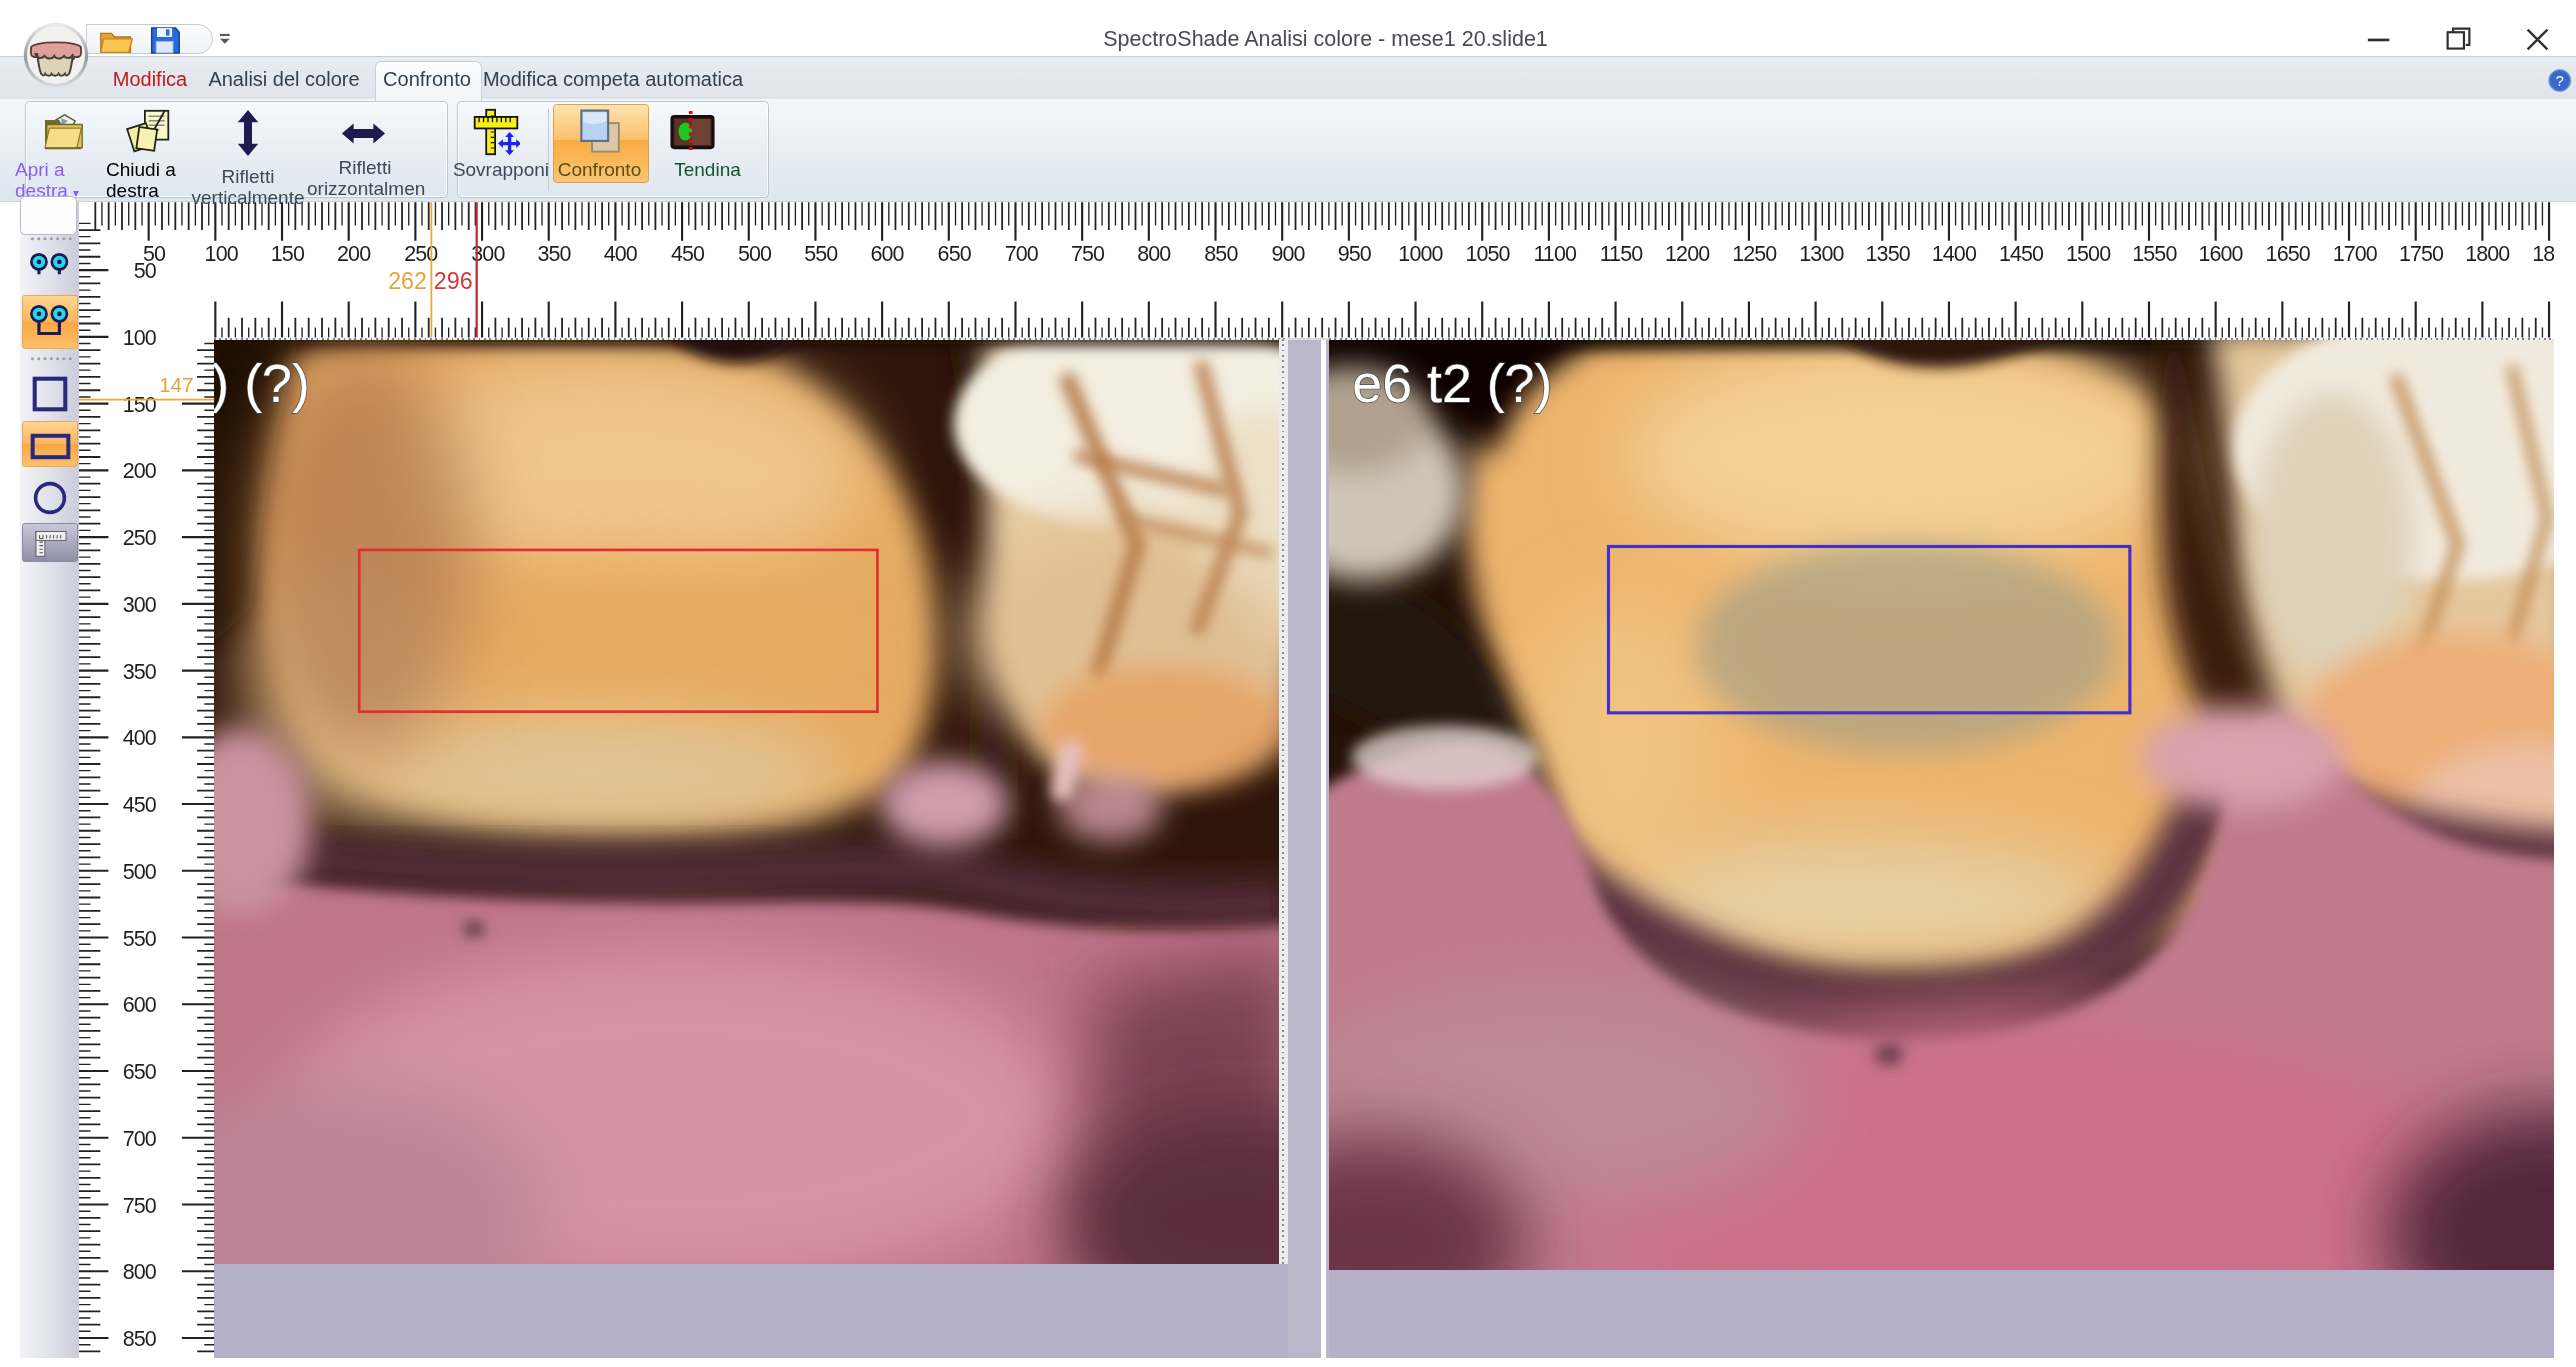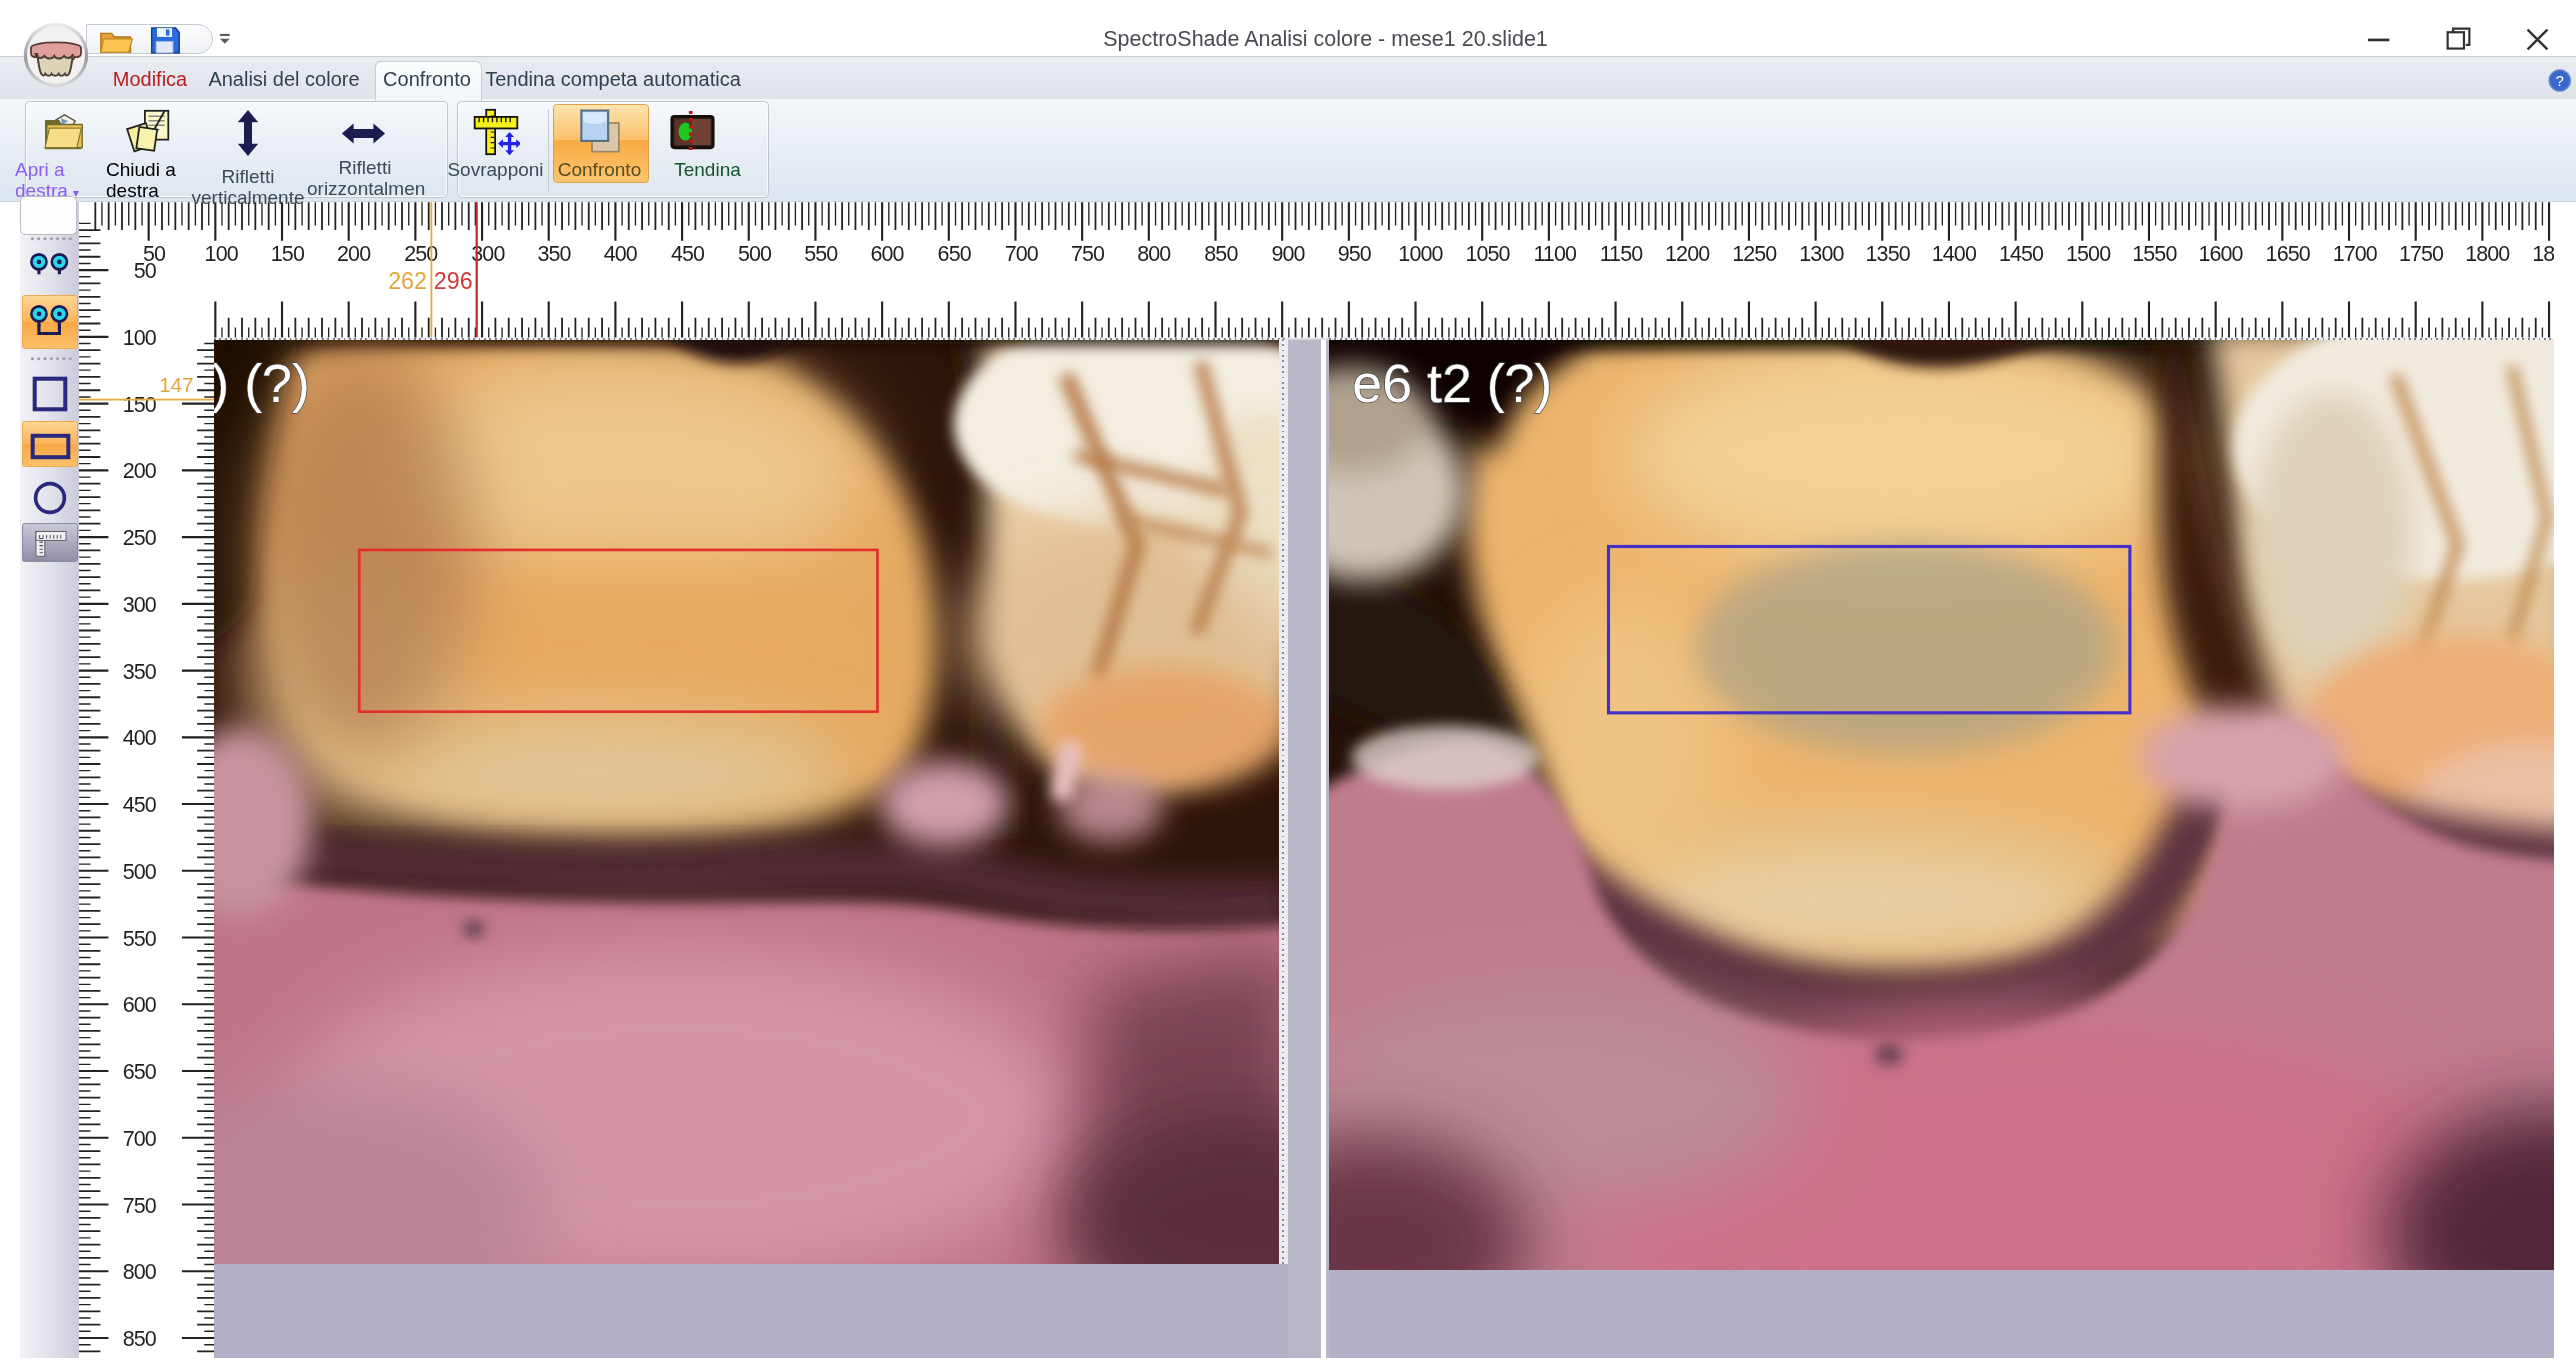--- a/index.html
+++ b/index.html
@@ -205,21 +205,21 @@
     </g>
 <path d="M88 446.0H239" stroke="#e9a93d" stroke-width="2"></path>
 <text x="216" y="438" text-anchor="end" font-family="Liberation Sans, sans-serif" font-size="23" fill="#e2a63c">147</text>
   </svg>
 <div class="abs" style="left:0;top:56px;width:2576px;height:43px;background:linear-gradient(#e9ecf1,#dfe3ea);border-top:0.9px solid #c8ccd3"></div>
 <div class="abs" style="left:0;top:99px;width:2576px;height:103px;background:linear-gradient(#f3f7fa,#e6edf3 55%,#dde7f0);border-bottom:0.9px solid #cdd3da"></div>
 <div class="abs" style="left:375px;top:61px;width:107px;height:40px;background:linear-gradient(#fbfdfe,#f3f7fa);border:0.9px solid #c9ced6;border-bottom:none;border-radius:6.3px 6.3px 0 0"></div>
 <div class="abs" style="left:150px;top:68px;transform:translateX(-50%);white-space:nowrap;font-size:20px;color:#b91c1c">Modifica</div>
 <div class="abs" style="left:284px;top:68px;transform:translateX(-50%);white-space:nowrap;font-size:20px;color:#32414f">Analisi del colore</div>
 <div class="abs" style="left:427px;top:68px;transform:translateX(-50%);white-space:nowrap;font-size:20px;color:#32414f">Confronto</div>
-<div class="abs" style="left:613px;top:68px;transform:translateX(-50%);white-space:nowrap;font-size:20px;color:#32414f">Tendina competa automatica</div>
+<div class="abs" style="left:613px;top:68px;transform:translateX(-50%);white-space:nowrap;font-size:20px;color:#32414f">Modifica competa automatica</div>
 <div class="abs" style="left:86px;top:24px;width:127px;height:30px;background:linear-gradient(#fcfdfe,#eef1f5);border:0.9px solid #c6cad1;border-radius:0 15px 15px 0"></div>
 <svg class="abs" style="left:99px;top:28px" width="36" height="27" viewBox="0 0 40 30">
 <path d="M2 6h12l3 4h18v17H2Z" fill="#e8a33b" stroke="#b07718" stroke-width="1.5"></path>
 <path d="M5 12h32l-4 15H2Z" fill="#fdc451" stroke="#c08a20" stroke-width="1.5"></path>
   </svg>
 <svg class="abs" style="left:149px;top:26px" width="32" height="29" viewBox="0 0 36 32">
 <path d="M3 2h27l4 5v23H3Z" fill="#2a6ae0" stroke="#173f8c" stroke-width="1.6"></path>
 <rect x="9" y="2" width="17" height="10" fill="#eef4fd"></rect>
 <rect x="19" y="3.5" width="4" height="7" fill="#2a6ae0"></rect>
 <rect x="8" y="17" width="19" height="13" fill="#dfe9fa" stroke="#9fb6de"></rect>
@@ -289,21 +289,21 @@
 <div style="position:absolute;font-size:19px;color:#3d4b58;text-align:center;line-height:20.6px;left:307px;top:158px;width:116px">Rifletti<br>orizzontalmen</div>
 <svg class="abs" style="left:472px;top:107px" width="48" height="50" viewBox="0 0 54 56">
 <rect x="16" y="3" width="10" height="50" fill="#f6ef1a" stroke="#111" stroke-width="2"></rect>
 <path d="M21 10h4M21 16h4M21 22h4M21 28h4M21 34h4M21 40h4M21 46h4" stroke="#111" stroke-width="1.3"></path>
 <rect x="3" y="11" width="48" height="13" fill="#f6ef1a" stroke="#111" stroke-width="2"></rect>
 <path d="M8 11v6M13 11v6M18 11v6M23 11v6M28 11v6M33 11v6M38 11v6M43 11v6" stroke="#111" stroke-width="1.5"></path>
 <g transform="translate(33 28) scale(.62)">
       <path d="M15 0l8 9h-5v9h9v-5l9 8-9 8v-5h-9v9h5l-8 9-8-9h5v-9H3v5l-9-8 9-8v5h9v-9h-5z" fill="#2222ee"></path>
     </g>
   </svg>
-<div style="position:absolute;font-size:19px;color:#3d4b58;text-align:center;line-height:20.6px;left:442px;top:160px;width:107px">Sovrapponi</div>
+<div style="position:absolute;font-size:19px;color:#3d4b58;text-align:right;line-height:20.6px;left:442px;top:160px;width:107px">Sovrapponi</div>
 <div class="abs" style="left:553px;top:104px;width:96px;height:79px;background:linear-gradient(#fde4ae,#fbc16c 45%,#f9ab43 46%,#fbc571);border:0.9px solid #dd9f4e;border-radius:3.6px"></div>
 <svg class="abs" style="left:576px;top:107px" width="50" height="50" viewBox="0 0 56 56">
 <rect x="18" y="18" width="30" height="32" fill="#dcc6a8" stroke="#99876d" stroke-width="2"></rect>
 <rect x="6" y="4" width="30" height="34" fill="#b8d2f4" stroke="#5a7086" stroke-width="2.4"></rect>
 <path d="M8 6h26v10c-10 4-18 4-26 0z" fill="#dcebfc" opacity=".9"></path>
   </svg>
 <div style="position:absolute;font-size:19px;color:#3d4b58;text-align:center;line-height:20.6px;left:546px;top:160px;width:107px;color:#584e20">Confronto</div>
 <svg class="abs" style="left:670px;top:109px" width="45" height="47" viewBox="0 0 50 52">
 <rect x="2" y="8" width="46" height="35" rx="3" fill="#30201a" stroke="#140d09" stroke-width="3"></rect>
 <rect x="5" y="11" width="19" height="29" fill="#5e3226"></rect>

